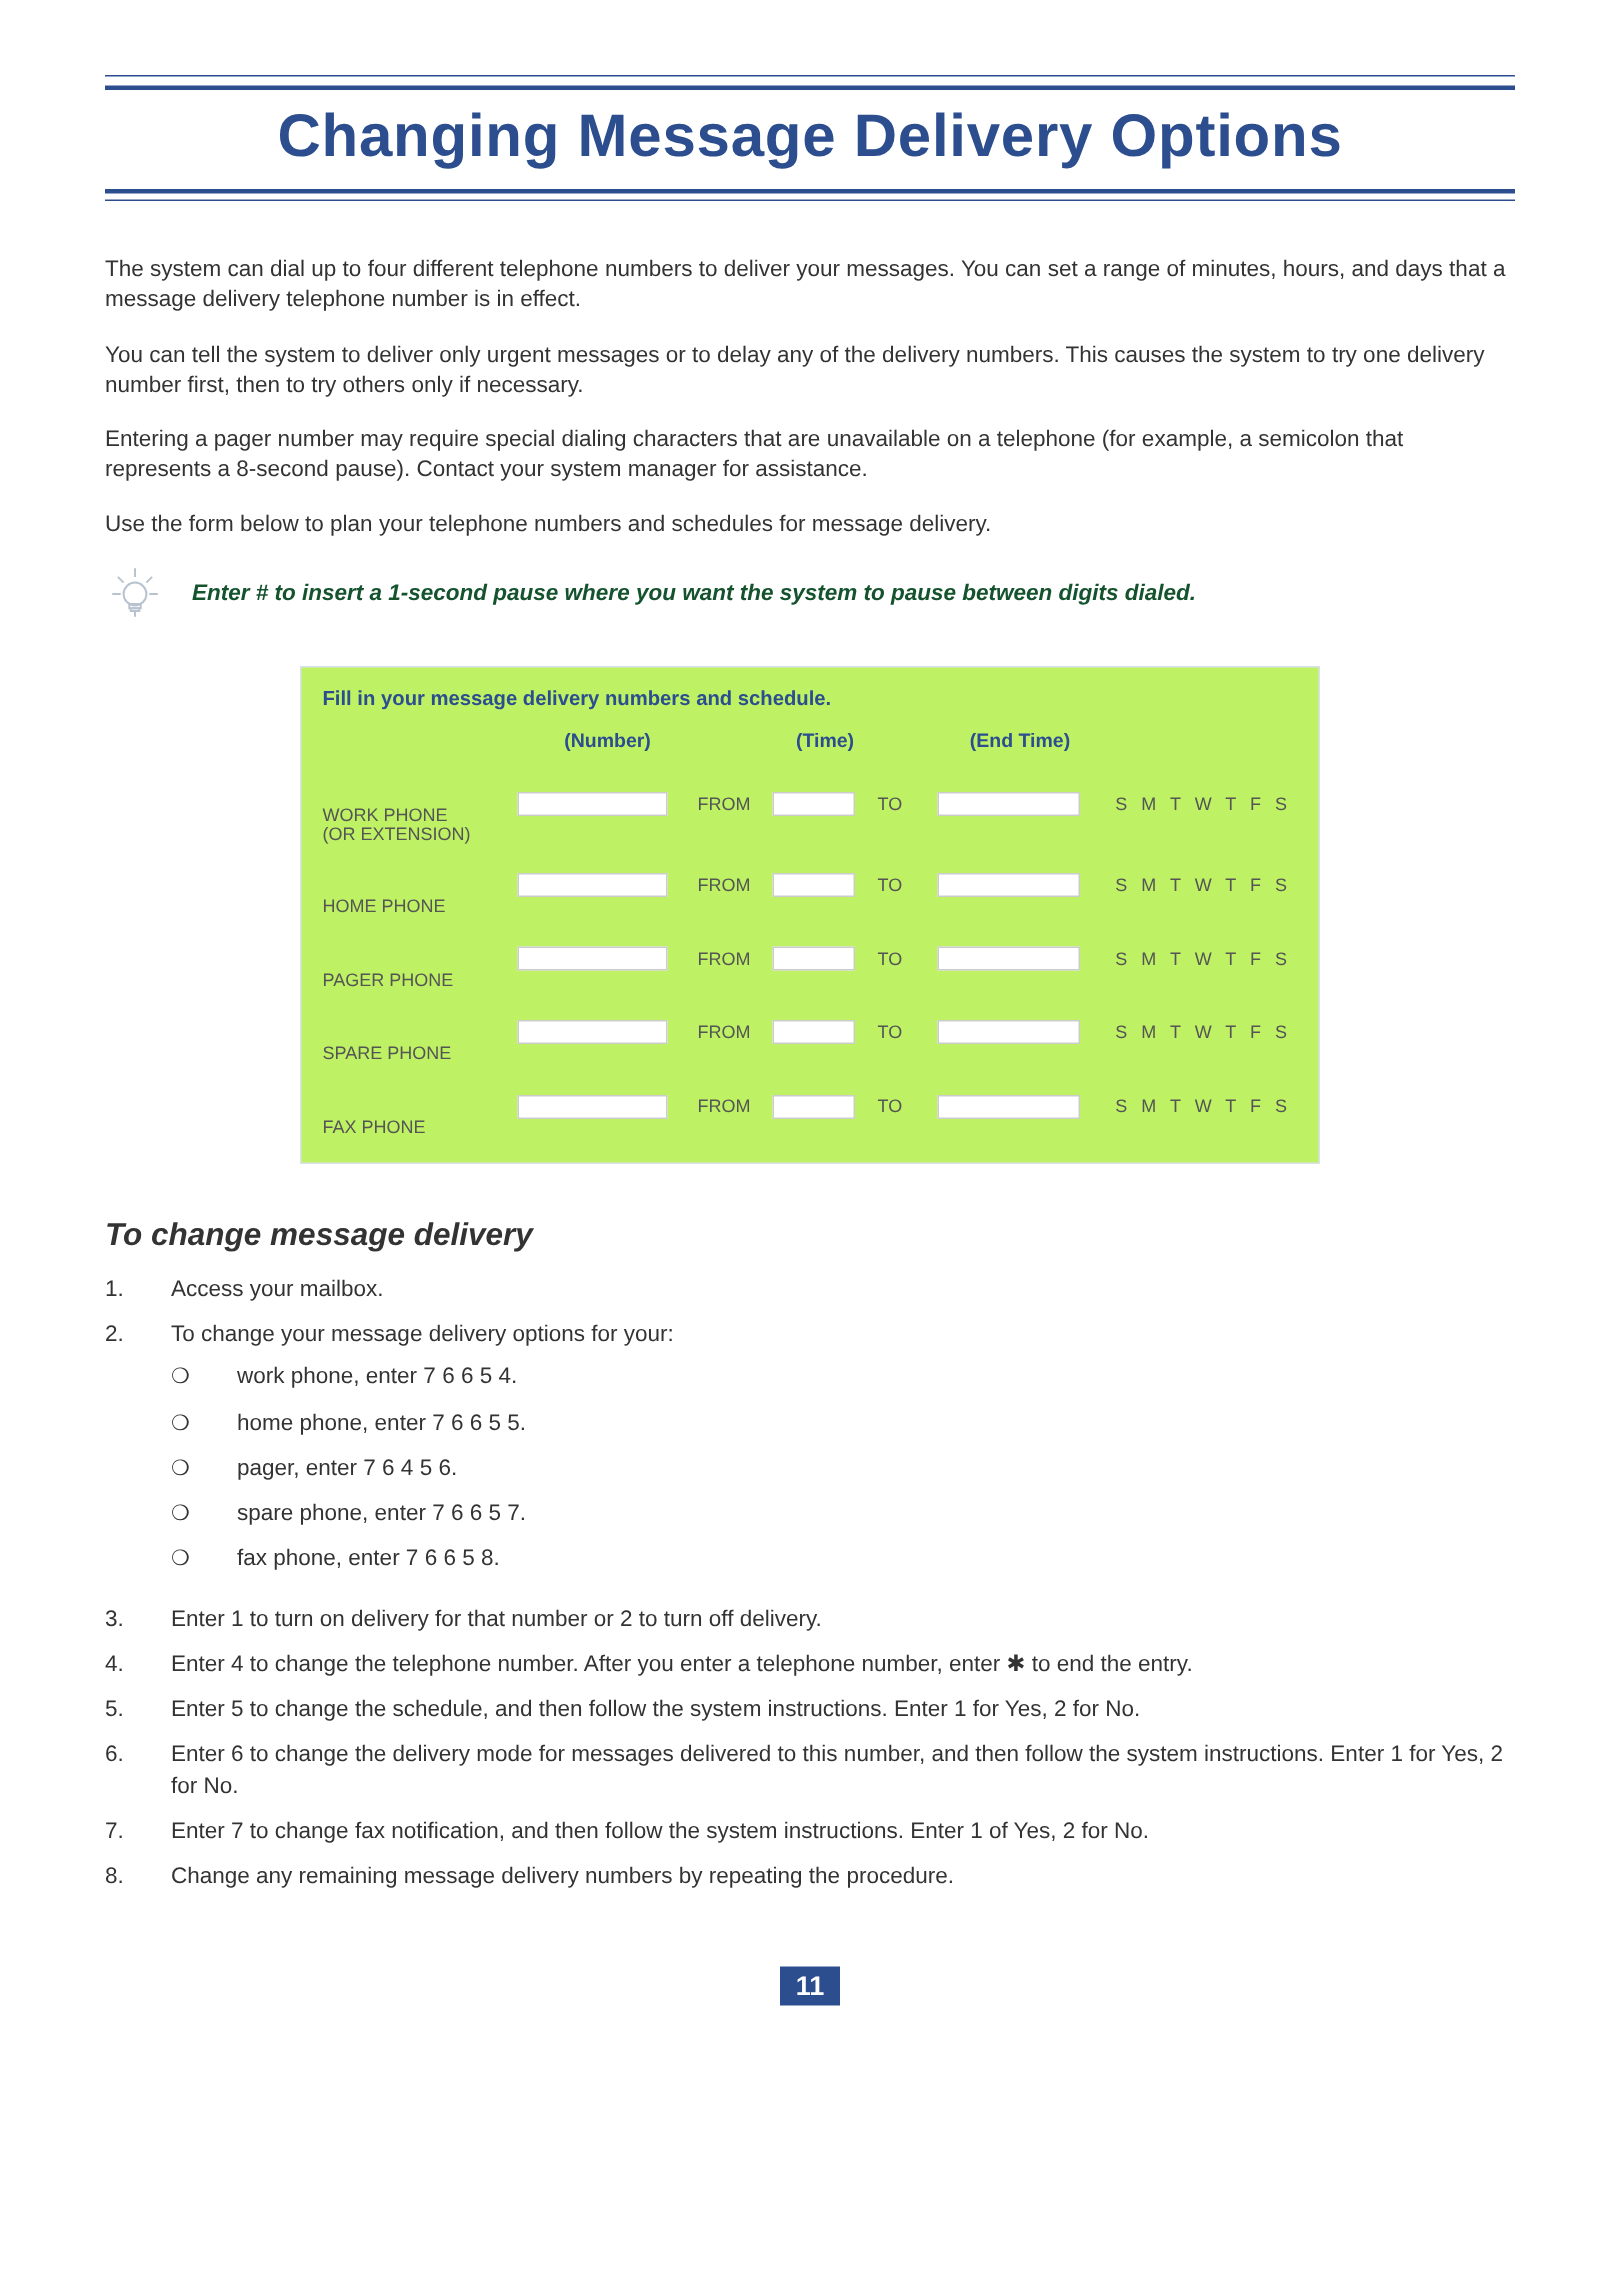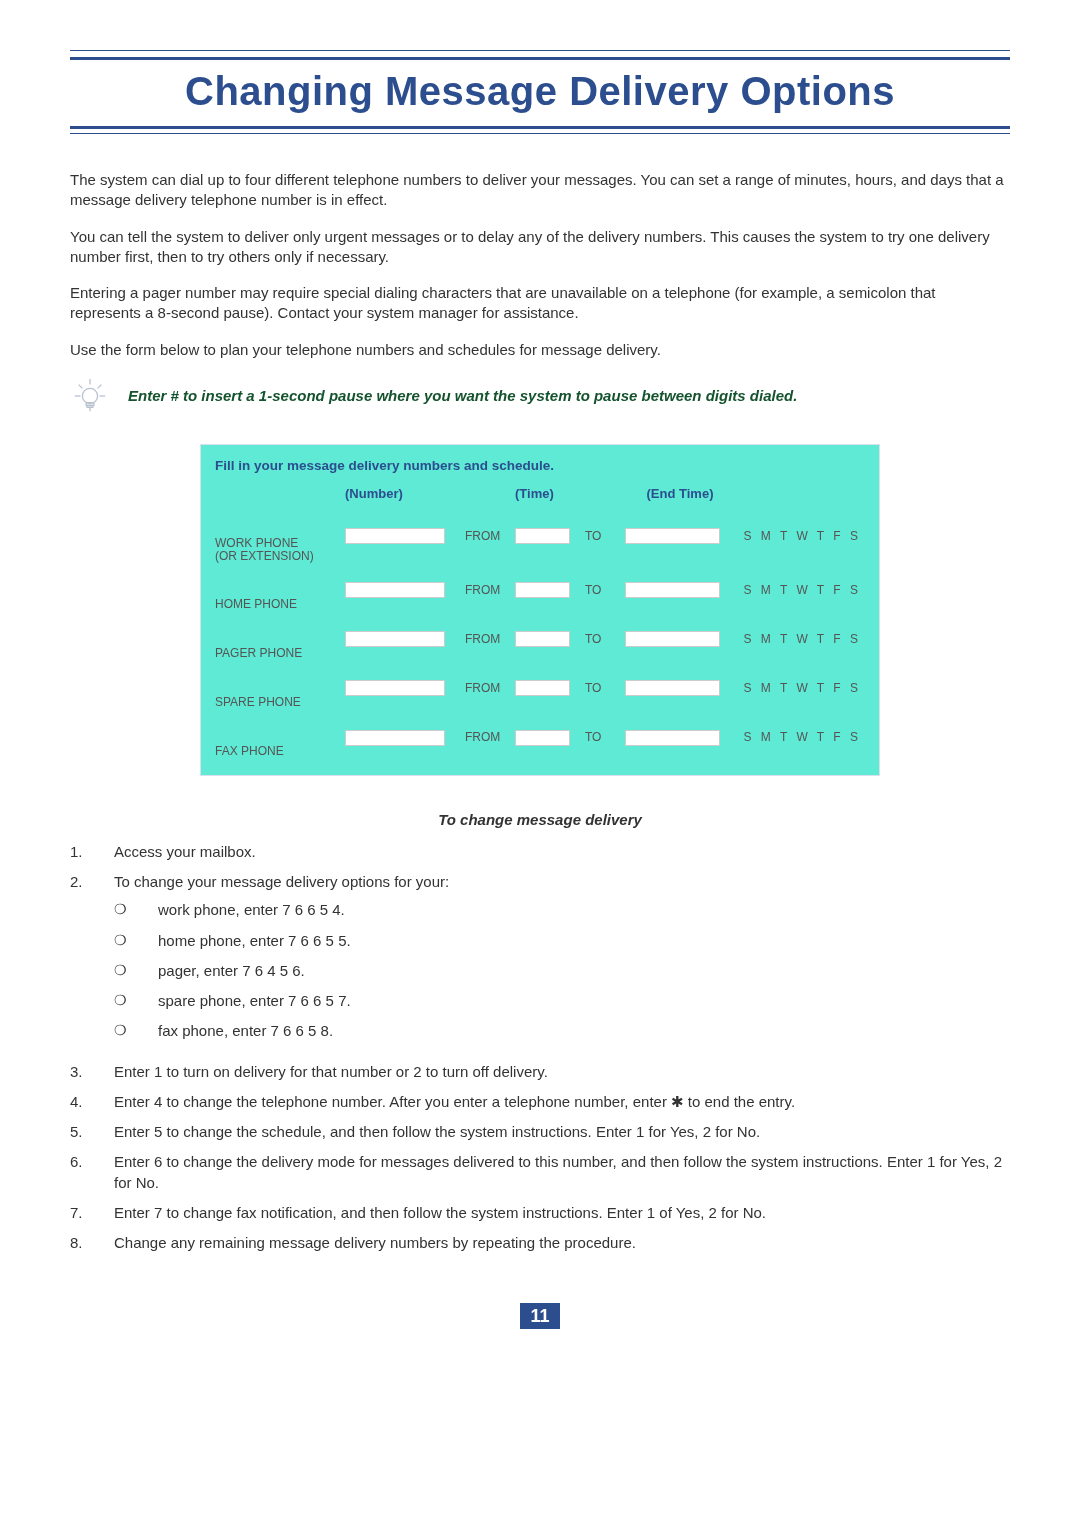--- a/index.html
+++ b/index.html
@@ -29,44 +29,44 @@
   .tip-row { display: flex; align-items: center; gap: 18px; margin: 6px 0 28px 0; }
   .bulb {
     width: 40px; height: 40px; flex: 0 0 40px;
     display: flex; align-items: center; justify-content: center;
   }
   .bulb svg { width: 38px; height: 38px; }
   .tip-text { font-style: italic; font-weight: bold; color: #14532d; }
   .form-box {
     width: 680px;
     margin: 0 auto 34px auto;
-    background: #5eead4;
+    background: #bef264;
     border: 1px solid #d8e0ec;
     padding: 12px 14px 10px 14px;
   }
   .form-title { color: #2c4e8f; font-weight: bold; font-size: 13.5px; margin-bottom: 10px; }
   .form-headers { display: flex; font-size: 13px; font-weight: bold; color: #2c4e8f; margin-bottom: 6px; }
   .col-label { width: 130px; }
-  .col-num { width: 120px; text-align: left; }
+  .col-num { width: 120px; text-align: center; }
   .col-from { width: 50px; }
-  .col-time { width: 70px; text-align: left; }
+  .col-time { width: 70px; text-align: center; }
   .col-to { width: 40px; }
   .col-end { width: 110px; text-align: center; }
   .col-days { flex: 1; }
   .form-row { display: flex; align-items: center; font-size: 12px; color: #555; margin-bottom: 5px; min-height: 20px; }
   .form-row .lbl { width: 130px; margin-top: 28px; }
   .form-row .input { background: #fff; height: 16px; border: 1px solid #ccc; }
   .form-row .in-num { width: 100px; margin-right: 20px; }
   .form-row .txt-from { width: 50px; }
   .form-row .in-time { width: 55px; margin-right: 15px; }
   .form-row .txt-to { width: 40px; }
   .form-row .in-end { width: 95px; margin-right: 15px; }
   .form-row .days { flex: 1; letter-spacing: 3px; text-align: right; padding-right: 4px; }
   .form-row.tall .lbl { line-height: 1.1; }
-  h3.section { font-style: italic; font-weight: bold; font-size: 15px; color: #333; margin: 10px 0 12px 0; text-align: center; }
+  h3.section { font-style: italic; font-weight: bold; font-size: 21px; color: #333; margin: 10px 0 12px 0; }
   ol.steps { list-style: none; padding: 0; margin: 0 0 50px 0; }
   ol.steps > li { display: flex; margin-bottom: 10px; }
   ol.steps > li .num { width: 44px; flex: 0 0 44px; }
   ol.steps > li .content { flex: 1; }
   ul.bullets { list-style: none; padding: 0; margin: 8px 0 2px 0; }
   ul.bullets li { display: flex; margin-bottom: 10px; }
   ul.bullets li .dot { width: 44px; flex: 0 0 44px; font-size: 14px; }
   .page-badge {
     width: 40px; height: 26px;
     background: #2c4e8f;

